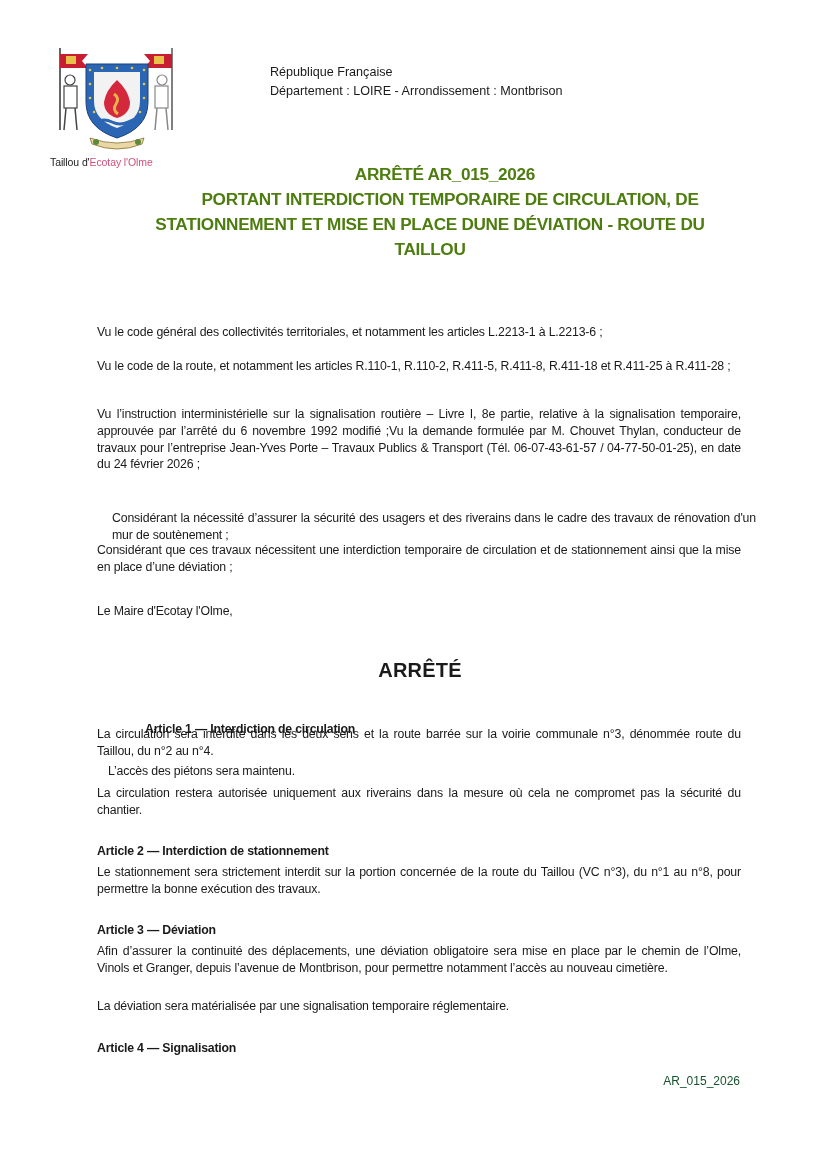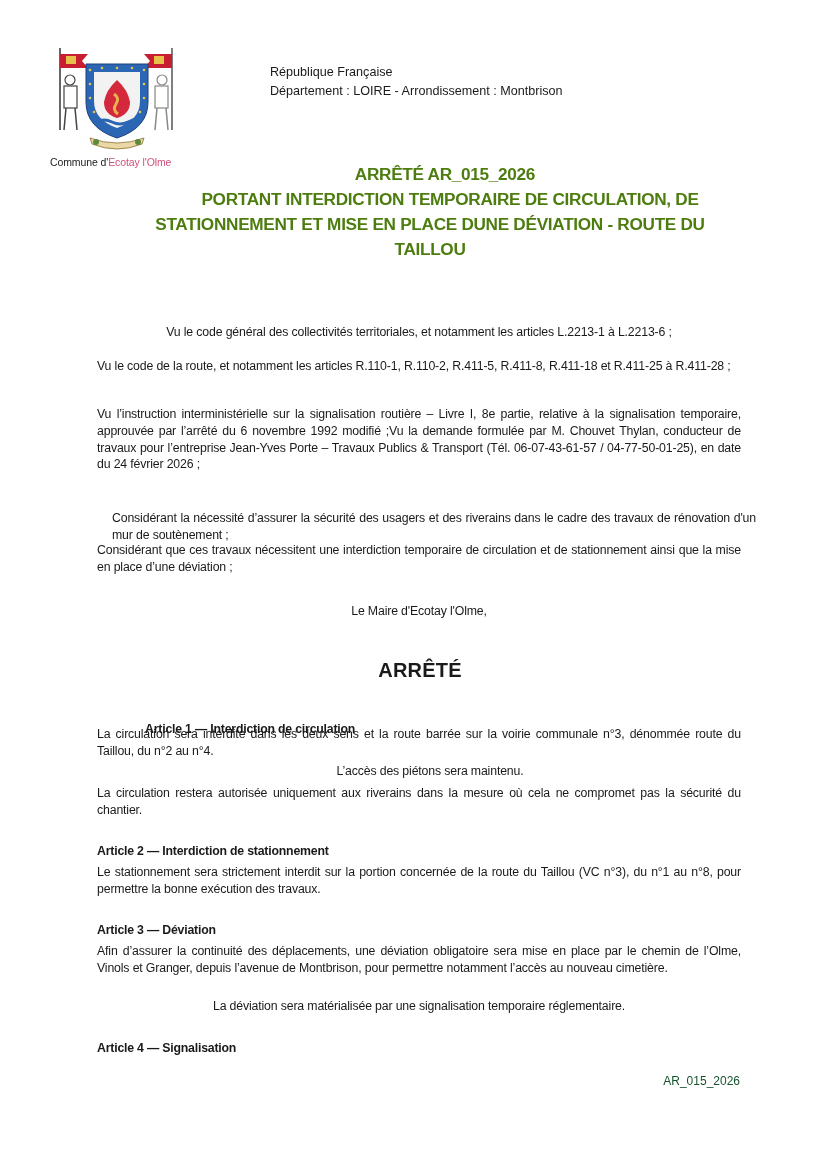--- a/index.html
+++ b/index.html
@@ -36,21 +36,21 @@
     }
     .title-block .t1 { padding-left: 30px; }
     .title-block .t2 { padding-left: 40px; }
 
     
     .body-text {
       position: absolute; left: 97px; width: 644px;
       font-size: 12.3px; line-height: 16.8px; text-align: justify; color: #1a1a1a;
       letter-spacing: -0.15px;
     }
-    .body-text.left { text-align: center; }
+    .body-text.left { text-align: left; }
 
     .arrete-heading {
       position: absolute; left: 300px; top: 659px; width: 240px;
       text-align: center; font-weight: bold; font-size: 20px; letter-spacing: 0.2px;
     }
 
     .article-title {
       position: absolute; left: 97px; font-weight: bold; font-size: 12.3px; letter-spacing: -0.2px;
     }
 
@@ -105,21 +105,21 @@
       <path d="M69,36 Q58,46 56,58 Q56,70 69,74 Q82,70 82,58 Q80,46 69,36 Z" fill="#d4283c"></path>
       <path d="M66,50 Q72,54 68,60 Q64,66 70,70" fill="none" stroke="#e9b24a" stroke-width="3"></path>
 
       <path d="M48,78 Q56,74 64,78 T80,78 T92,76" fill="none" stroke="#2a66b4" stroke-width="3"></path>
 
       <path d="M42,94 Q69,104 96,94 L94,100 Q69,110 44,100 Z" fill="#e9d8a6" stroke="#8a6d2c" stroke-width="0.8"></path>
       <circle cx="48" cy="98" r="3" fill="#5a8a3a"></circle>
         <circle cx="90" cy="98" r="3" fill="#5a8a3a"></circle>
     </svg>
     <div class="logo-caption">
-      <span class="dark">Commune d'</span><span class="pink">Ecotay l'Olme</span>
+      <span class="dark">Taillou d'</span><span class="pink">Ecotay l'Olme</span>
     </div>
   </div>
 
   <div class="header-top">
     <div>République Française</div>
     <div>Département : LOIRE - Arrondissement : Montbrison</div>
   </div>
 
   <div class="title-block">
     <div class="t1">ARRÊTÉ AR_015_2026</div>

